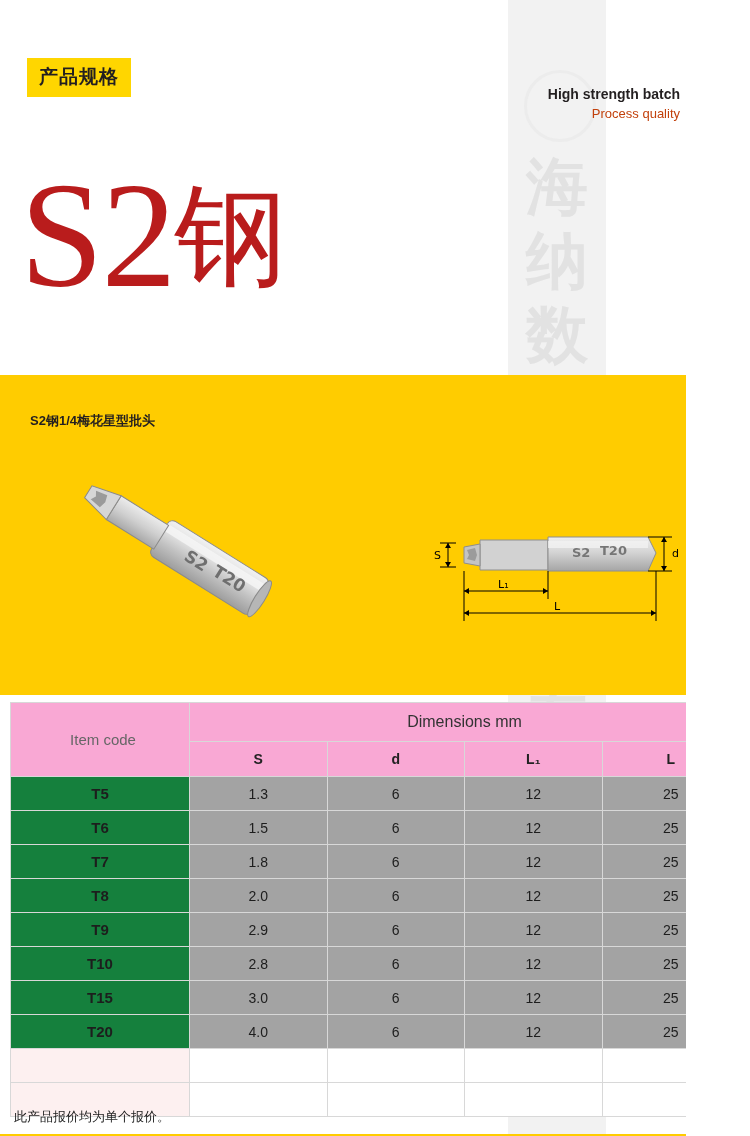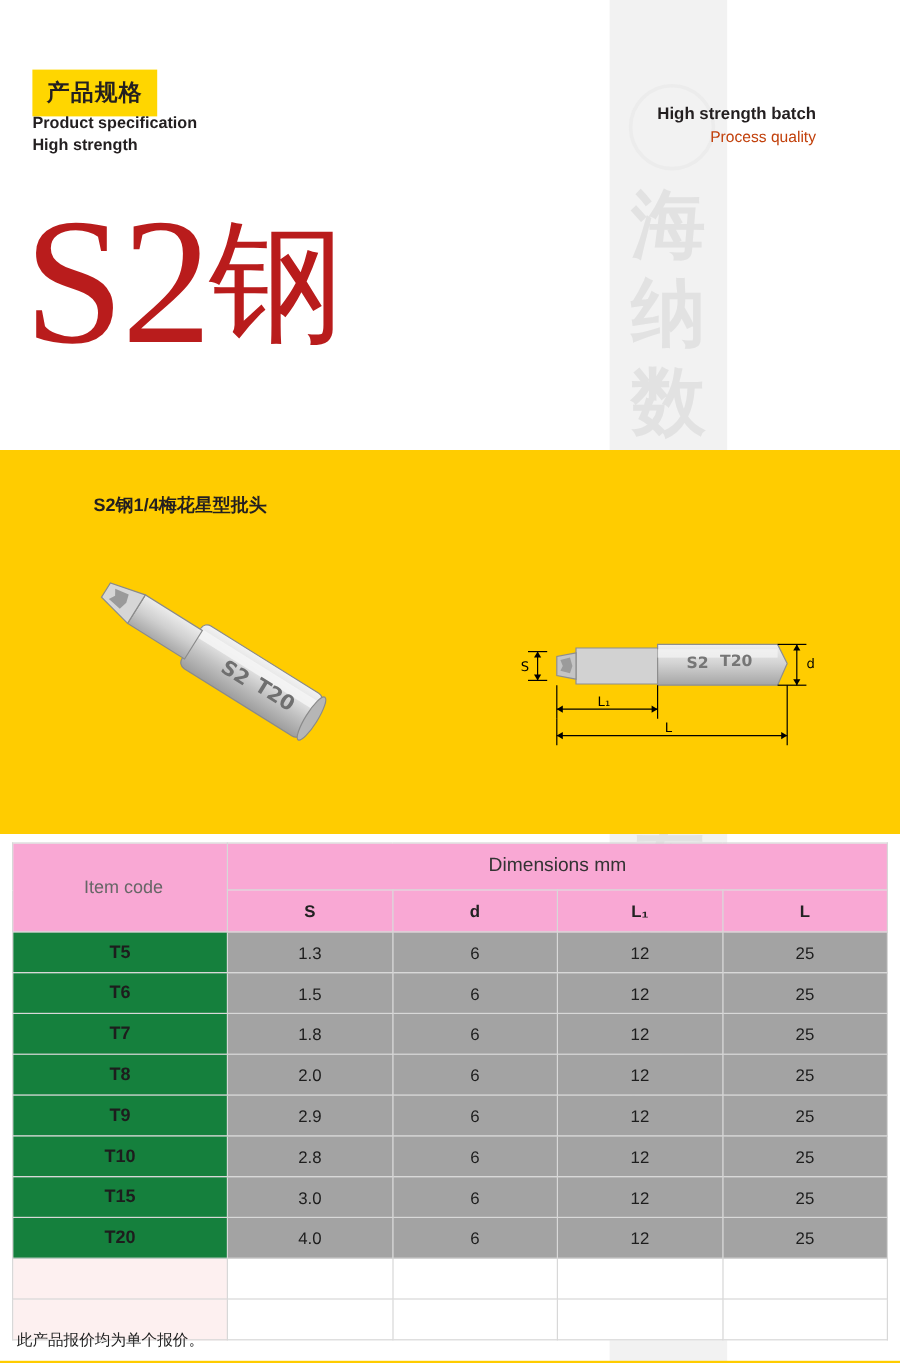--- a/index.html
+++ b/index.html
@@ -3,21 +3,21 @@
 <meta charset="utf-8">
 <style>
   html,body{margin:0;padding:0;}
   body{
     width:750px;height:1136px;
     background:#ffffff;
     font-family:"Liberation Sans","DejaVu Sans",sans-serif;
     position:relative;overflow:hidden;
     color:#231f20;
   }
-  .page{position:relative;width:750px;height:1136px;overflow:hidden;}
+  .page{position:relative;width:686px;height:1136px;overflow:hidden;}
 
   
   .watermark{
     position:absolute;top:0;left:508px;width:98px;height:1136px;
     background:#f2f2f2;z-index:0;
   }
   .wm-text{
     position:absolute;top:150px;left:513px;width:90px;
     font-size:62px;line-height:74px;letter-spacing:2px;
     color:#e2e2e2;text-align:center;z-index:1;
@@ -77,23 +77,22 @@
     position:relative;top:-12px;
   }
 
   
   .yellow{
     position:absolute;left:0;top:375px;width:750px;height:320px;
     background:#ffcc00;z-index:2;
   }
   .yellow-title{
     position:absolute;left:30px;top:412px;
-    font-size:15px;font-weight:bold;color:#231f20;
+    font-size:13px;font-weight:bold;color:#231f20;
     z-index:3;
-    margin-left:48px;
   }
 
   
   .bit-photo{position:absolute;left:45px;top:478px;width:260px;height:150px;z-index:3;}
 
   
   .bit-draw{position:absolute;left:420px;top:495px;width:270px;height:140px;z-index:3;}
 
   
   .table-wrap{
@@ -127,22 +126,20 @@
 
 <div class="page">
 
   <div class="watermark"></div>
   <div class="wm-seal"></div>
   <div class="wm-seal2"></div>
   <div class="wm-text">海<br>纳<br>数<br>控<br><br><br><br>宏<br>信<br>纳</div>
 
   <div class="top">
     <div class="spec-badge">产品规格</div>
-    <div class="spec-en">Product specification
-High strength</div>
     <div class="hs-title">High strength batch</div>
     <div class="hs-sub">Process quality</div>
     <div class="s2-big"><span>S2</span><span class="cn">钢</span></div>
   </div>
 
   <div class="yellow"></div>
   <div class="yellow-title">S2钢1/4梅花星型批头</div>
 
   <svg class="bit-photo" viewBox="0 0 260 150">
     <defs>

